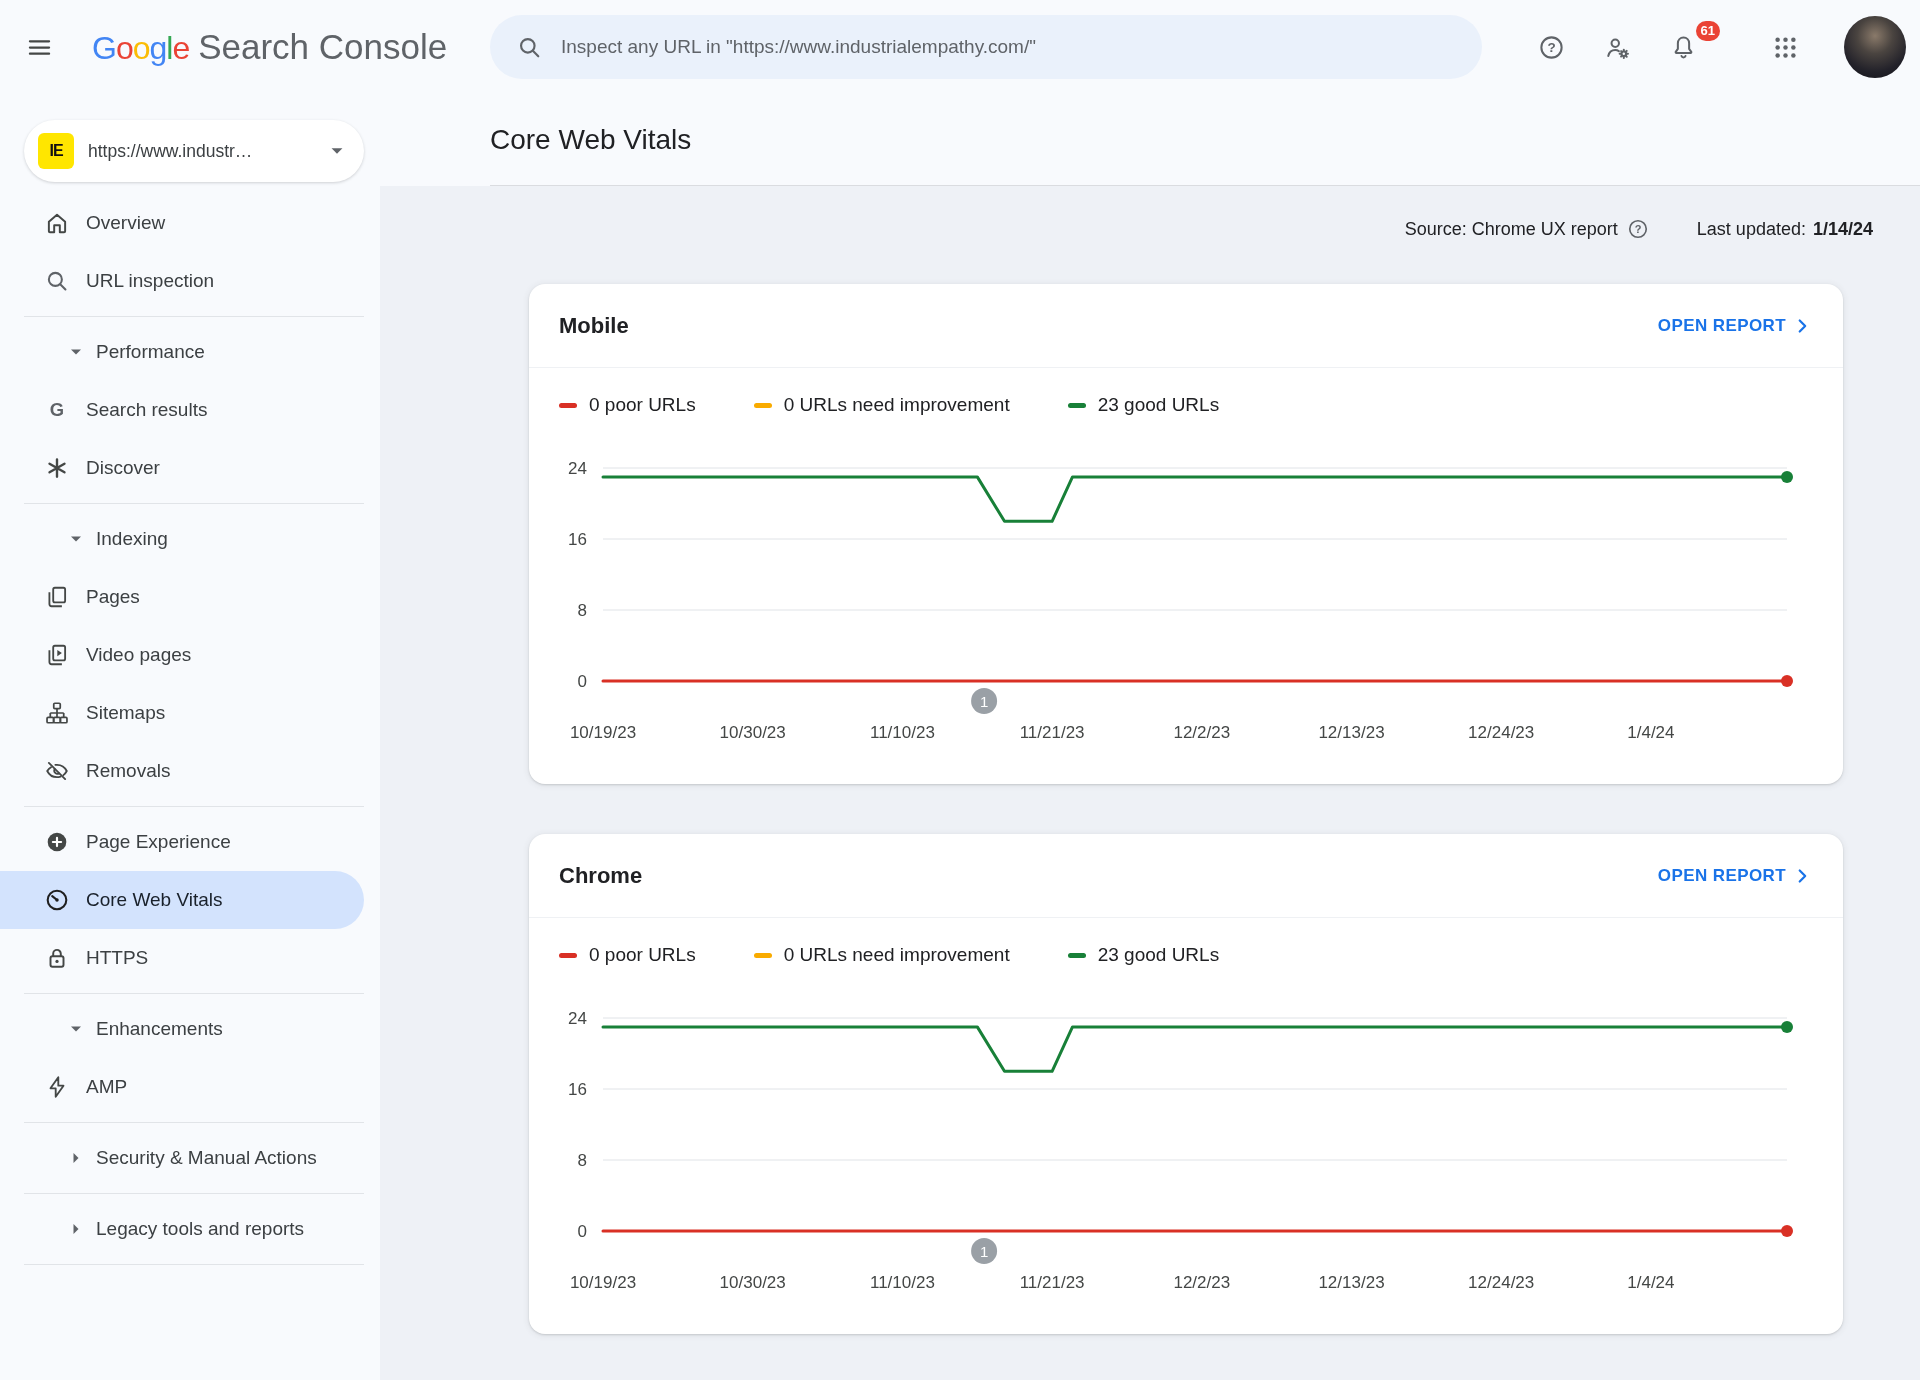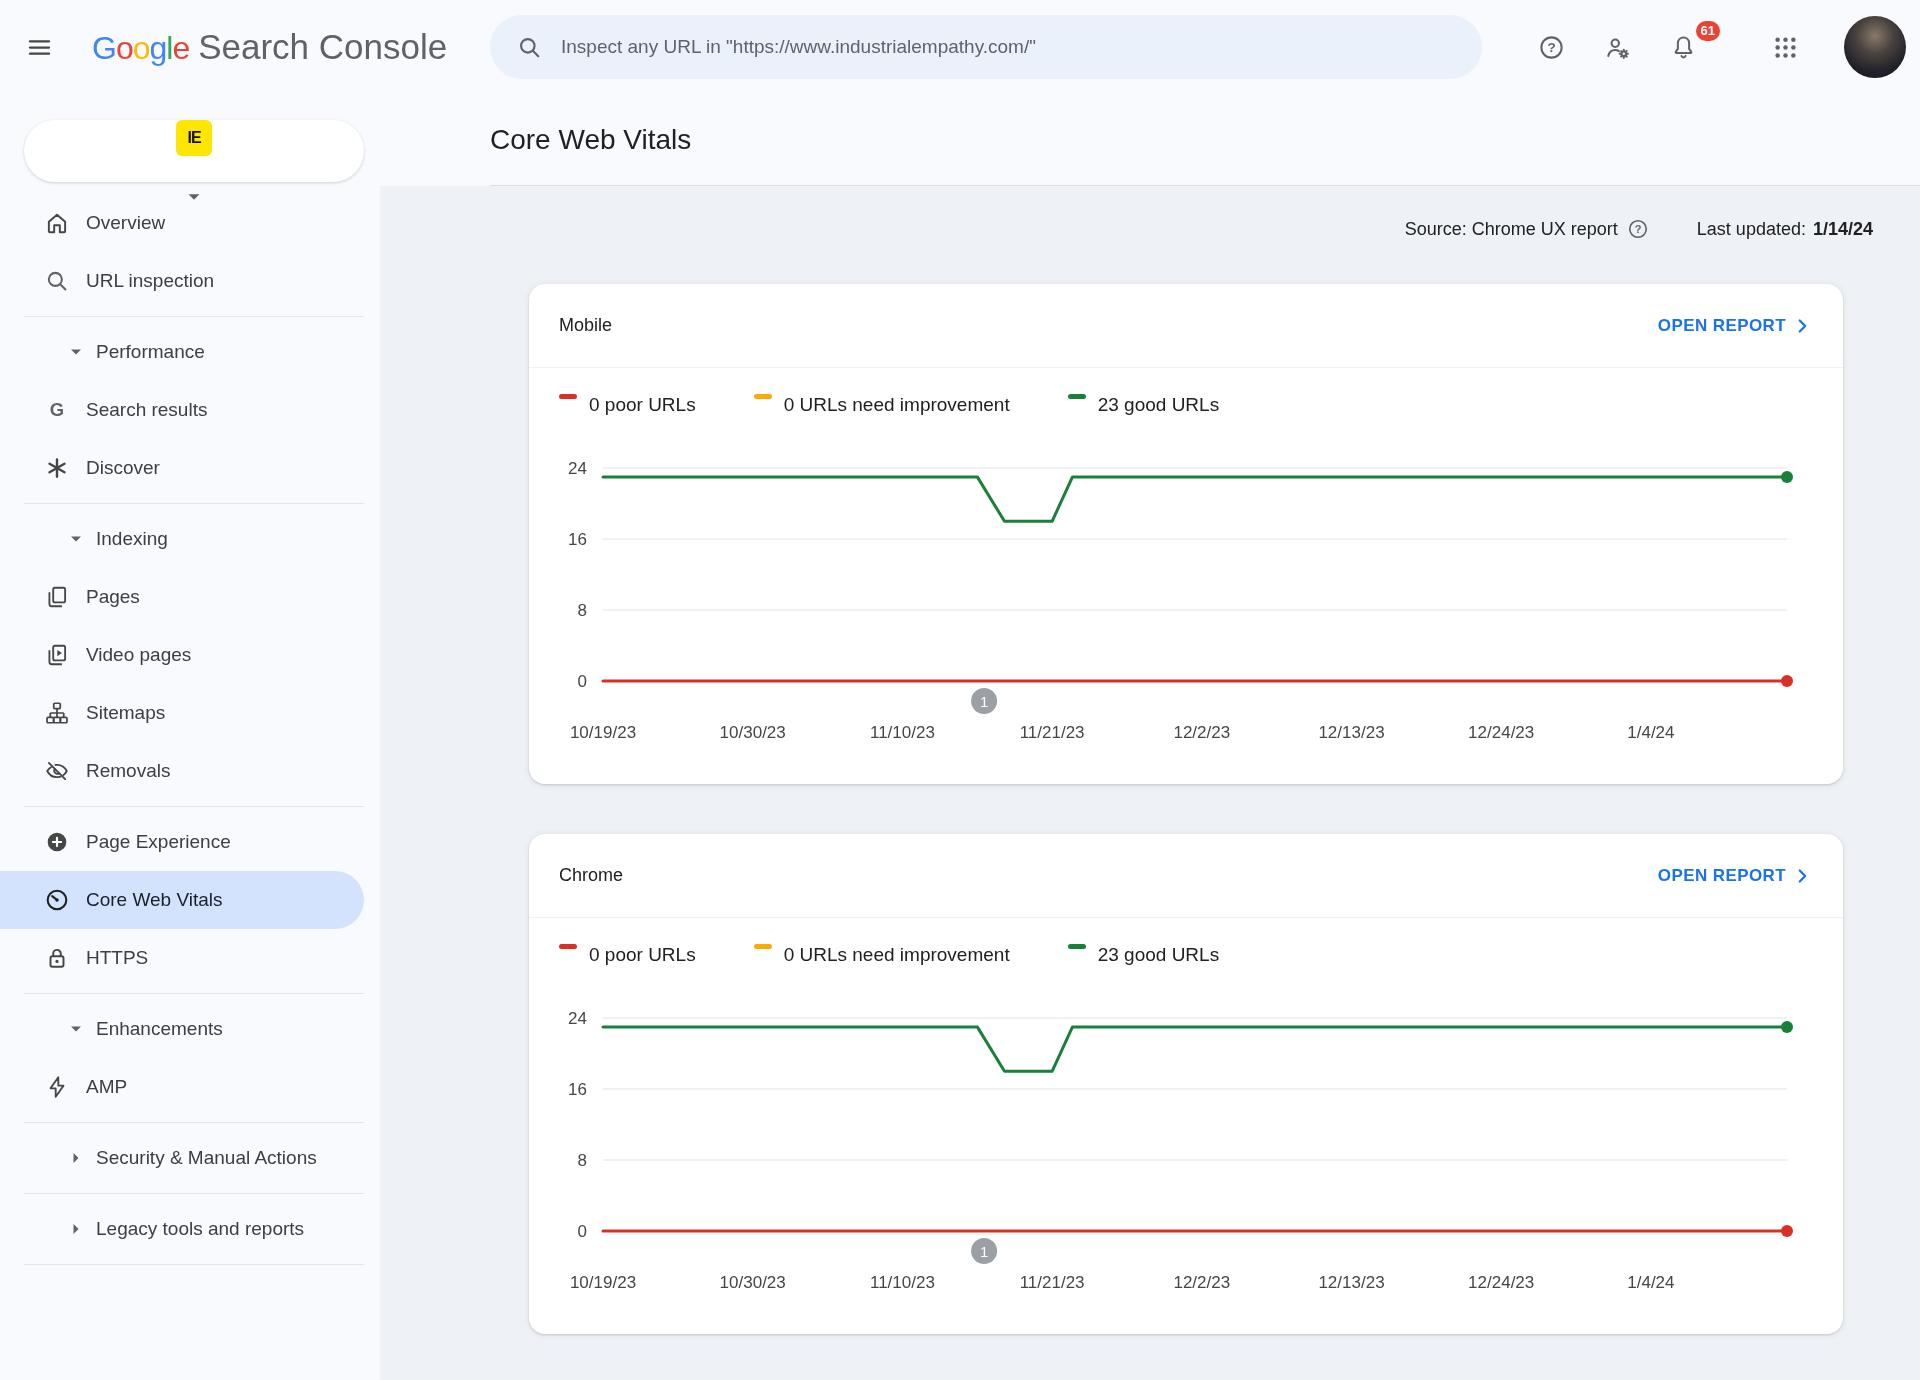--- a/index.html
+++ b/index.html
@@ -25,21 +25,21 @@
   .topbar-right{position:absolute;right:14px;top:0;height:94px;display:flex;align-items:center;gap:14px;}
   .apps{margin-left:36px;}
   .badge{position:absolute;top:0;right:2px;background:#ea4335;color:#fff;font-size:13px;font-weight:bold;
     line-height:14px;padding:3px 5px;border-radius:10px;min-width:14px;text-align:center;}
   .avatar{width:62px;height:62px;border-radius:50%;border:none;cursor:pointer;margin-left:6px;
     background:radial-gradient(circle at 50% 32%, #8a7a6a 0%, #4a4440 34%, #23222a 68%, #101016 100%);}
 
   
   .sidebar{position:absolute;top:94px;left:0;bottom:0;width:380px;overflow:hidden;}
   .property{margin:26px 16px 12px 24px;height:62px;background:#fff;border-radius:31px;display:flex;align-items:center;
-    padding:0 14px 0 14px;gap:14px;cursor:pointer;box-shadow:0 1px 3px rgba(60,64,67,.22);flex-direction:column;}
+    padding:0 14px 0 14px;gap:14px;cursor:pointer;box-shadow:0 1px 3px rgba(60,64,67,.22);}
   .favicon{width:36px;height:36px;border-radius:6px;background:#ffe600;color:#111;font-weight:bold;font-size:16px;
     display:flex;align-items:center;justify-content:center;letter-spacing:-1px;flex:none;}
   .property-label{flex:1;font-size:17.5px;color:#3c4043;white-space:nowrap;overflow:hidden;}
   .sb-divider{height:1px;background:#e1e4e8;margin:6px 16px 6px 24px;}
   .sb-section{height:58px;display:flex;align-items:center;gap:8px;padding-left:26px;font-size:19px;color:#3c4043;cursor:pointer;margin-left:38px;}
   .sb-section .icon{width:24px;height:24px;flex:none;}
   .sb-item{height:58px;display:flex;align-items:center;gap:16px;padding-left:44px;margin-right:16px;
     font-size:19px;color:#3c4043;cursor:pointer;border-radius:0 29px 29px 0;}
   .sb-item .icon{width:26px;height:26px;flex:none;}
   .sb-item.active{background:#d3e3fd;color:#19212b;font-weight:400;}
@@ -53,26 +53,26 @@
   .meta-text{white-space:nowrap;}
   .meta-text.strong{font-weight:bold;margin-left:7px;}
   .meta-info{margin-left:9px;cursor:pointer;}
   .meta-gap{width:48px;}
 
   .card{background:#fff;border-radius:16px;height:500px;margin:0 30px 50px 0;
     box-shadow:0 1px 2px rgba(60,64,67,.18),0 1px 6px 1px rgba(60,64,67,.08);overflow:hidden;}
   .card:first-child{margin-top:44px;}
   .card-header{height:84px;padding:0 30px;display:flex;align-items:center;justify-content:space-between;
     border-bottom:1px solid #eff1f4;}
-  .card-title{font-size:18px;font-weight:400;color:#202124;margin:0;}
+  .card-title{font-size:22px;font-weight:700;color:#202124;margin:0;}
   .open-report{display:flex;align-items:center;gap:5px;color:#1a73e8;font-size:17px;font-weight:bold;
     letter-spacing:.4px;cursor:pointer;text-decoration:none;}
   .open-report .icon{width:22px;height:22px;}
   .legend{margin:26px 30px 0;display:flex;align-items:center;}
-  .legend-item{display:flex;margin-right:58px;}
+  .legend-item{display:flex;align-items:center;margin-right:58px;}
   .legend-dash{width:18px;height:5px;border-radius:3px;margin-right:12px;flex:none;}
   .legend-label{font-size:19px;color:#202124;white-space:nowrap;}
   .chart{margin:14px 30px 0;}
   .chart svg{width:100%;height:330px;display:block;}
 </style>
 </head>
 <body>
 
 <div class="app">
 

